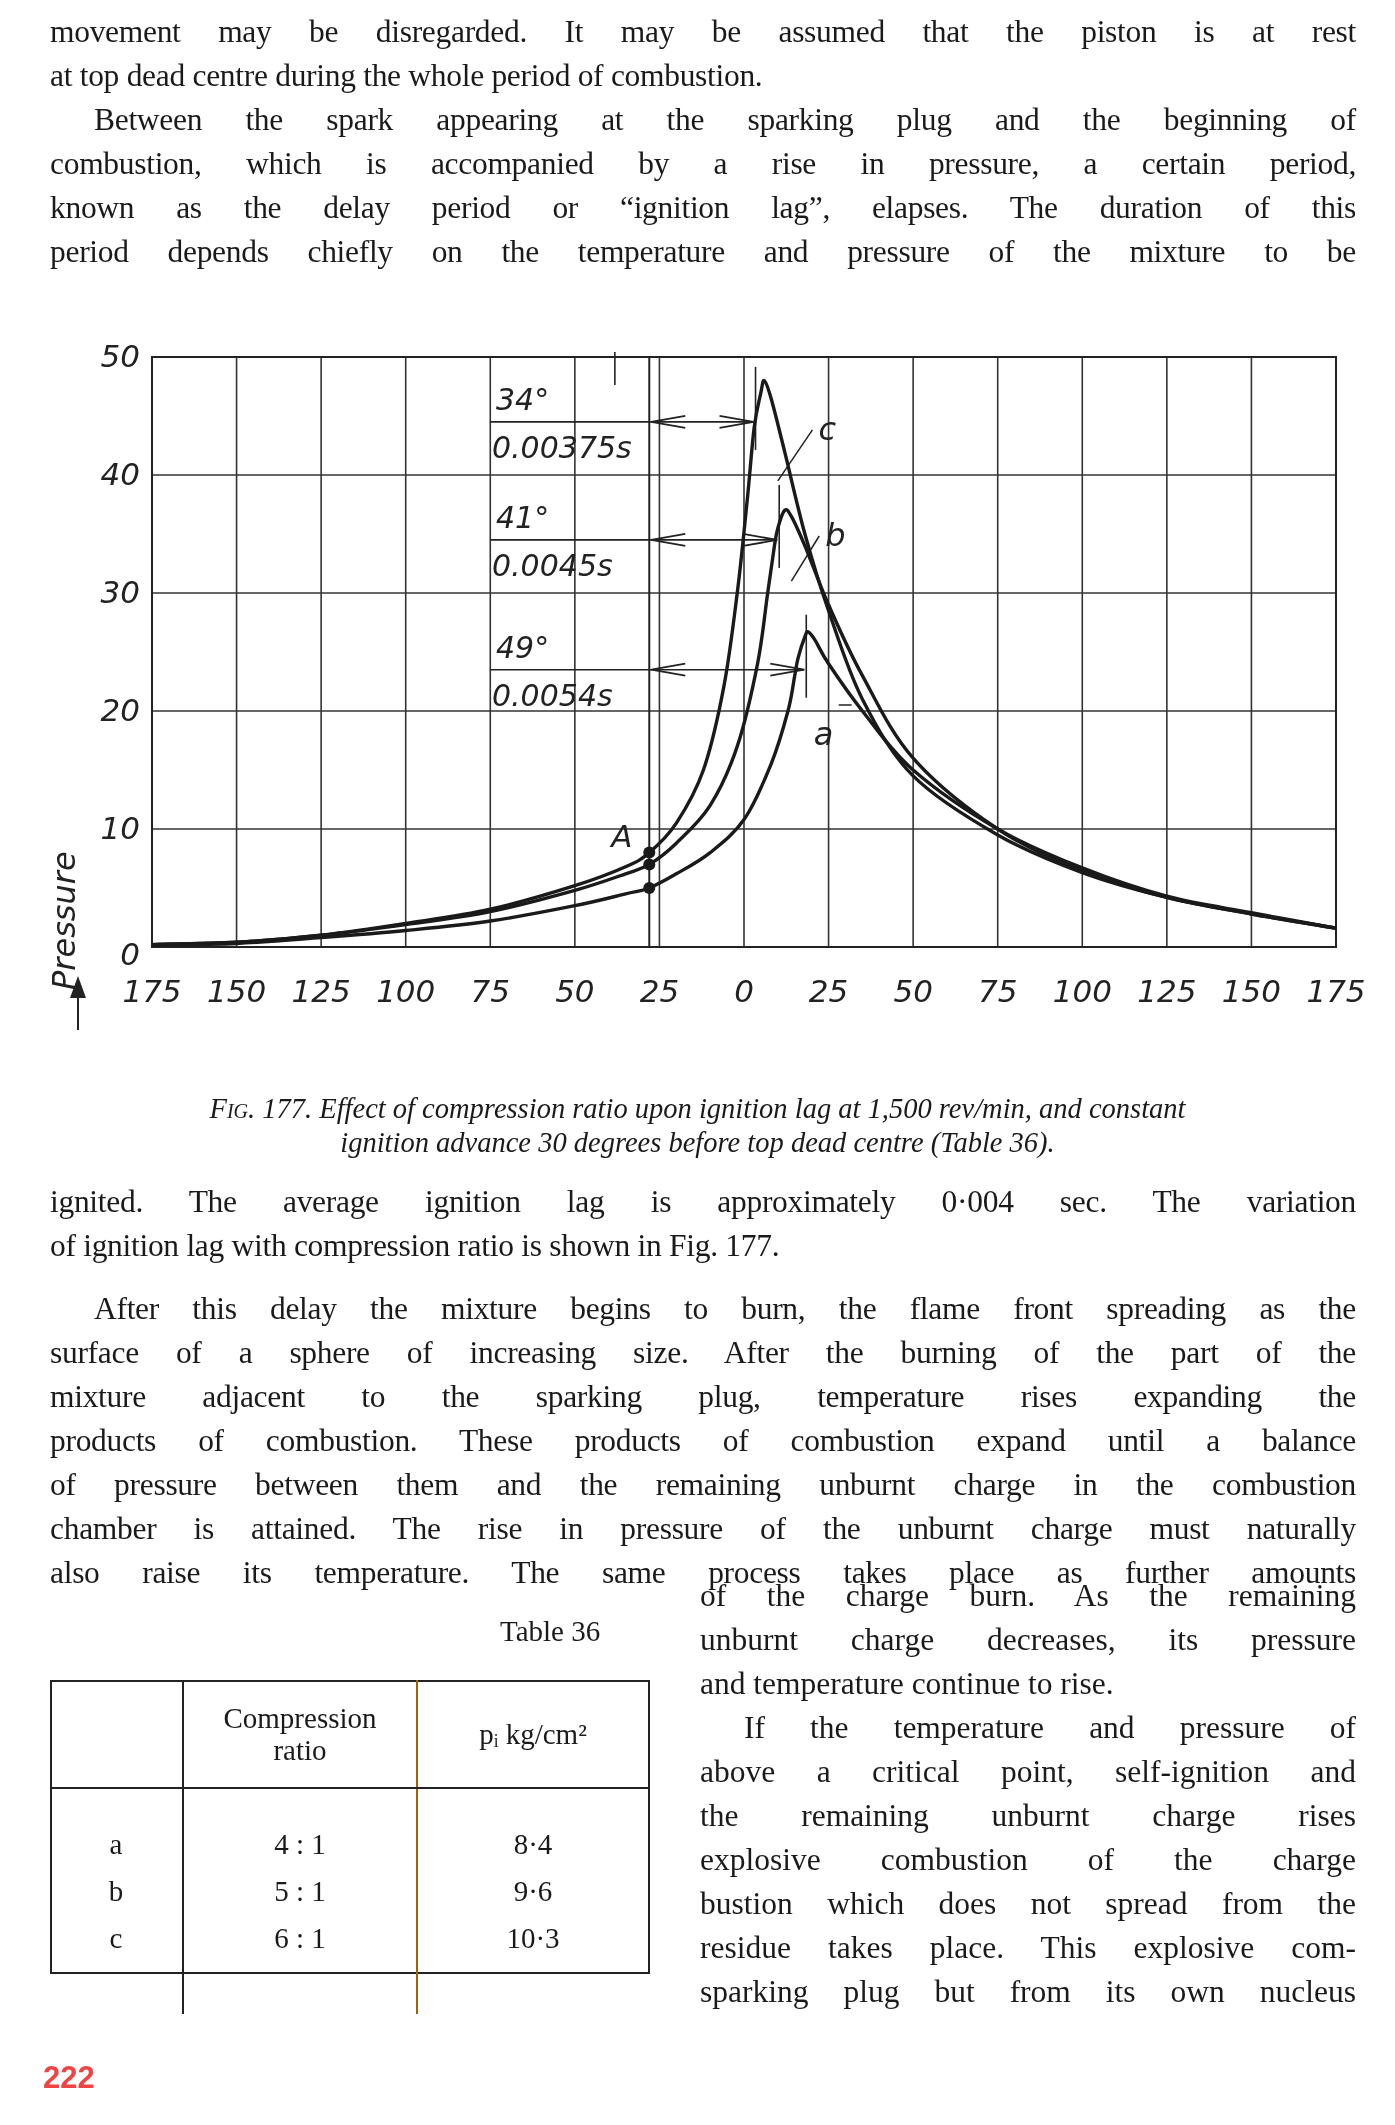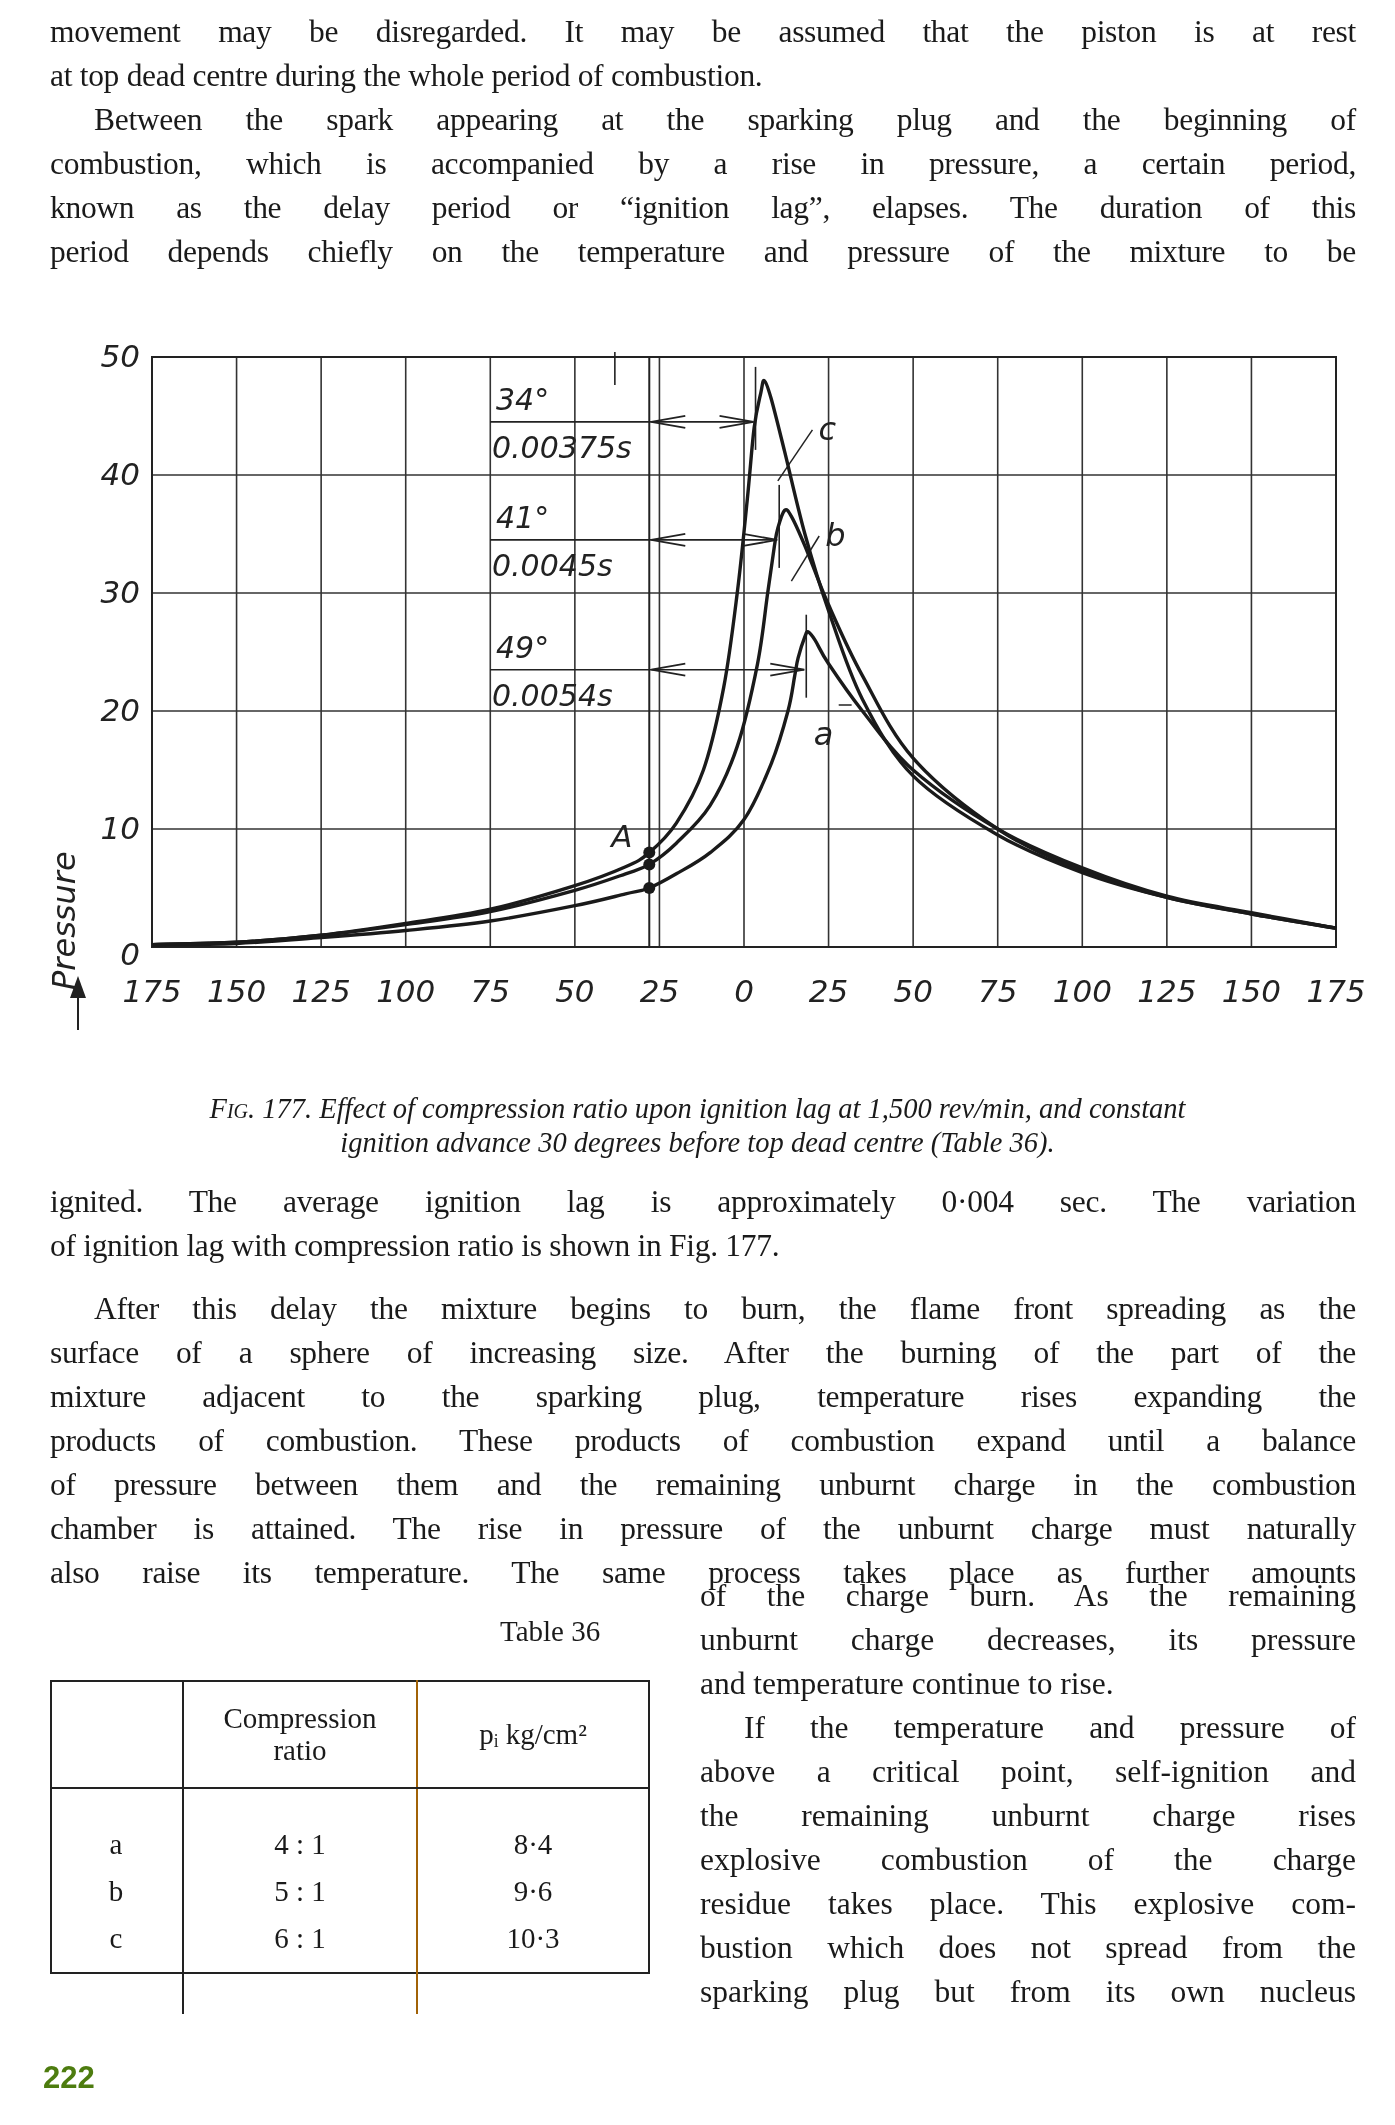--- a/index.html
+++ b/index.html
@@ -25,21 +25,21 @@
   table.t36 .c3 { border-left:2px solid #a16207; }
   table.t36 td { height:45px; line-height:45px; }
   table.t36 tr.pad td { height:30px; }
   .tbox { position:absolute; left:50px; top:1680px; width:596px; height:290px;
           border:2px solid #222; pointer-events:none; }
   .right-col { position:absolute; left:700px; width:656px; font-size:31.5px; line-height:44px;
                font-family:"Liberation Serif", serif; }
   .right-col .line { display:block; white-space:nowrap; text-align:justify; text-align-last:justify; }
   .right-col .line.last { text-align-last:left; }
   .page-number { position:absolute; left:43px; top:2060px; font-family:"Liberation Sans", sans-serif;
-                 font-size:31px; font-weight:bold; color:#4d7c0f; }
+                 font-size:31px; font-weight:bold; color:#ef4444; }
   .ser { font-family:"Liberation Serif", serif; }
   svg text { font-family:"DejaVu Sans", sans-serif; font-style:italic; fill:#222; }
 </style>
 </head>
 <body>
 
 <div class="para ser" style="top:10px;">
   <span class="line">movement may be disregarded. It may be assumed that the piston is at rest</span>
   <span class="line last">at top dead centre during the whole period of combustion.</span>
 </div>
@@ -205,18 +205,18 @@
 </table>
 
 <div class="right-col" style="top:1574px;">
   <span class="line">of the charge burn. As the remaining</span>
   <span class="line">unburnt charge decreases, its pressure</span>
   <span class="line last">and temperature continue to rise.</span>
   <span class="line indent">If the temperature and pressure of</span>
   <span class="line">above a critical point, self-ignition and</span>
   <span class="line">the remaining unburnt charge rises</span>
   <span class="line">explosive combustion of the charge</span>
+  <span class="line">bustion which does not spread from the</span>
   <span class="line">residue takes place. This explosive com-</span>
-  <span class="line">bustion which does not spread from the</span>
   <span class="line">sparking plug but from its own nucleus</span>
 </div>
 
 <div class="page-number">222</div>
 
 </body></html>

